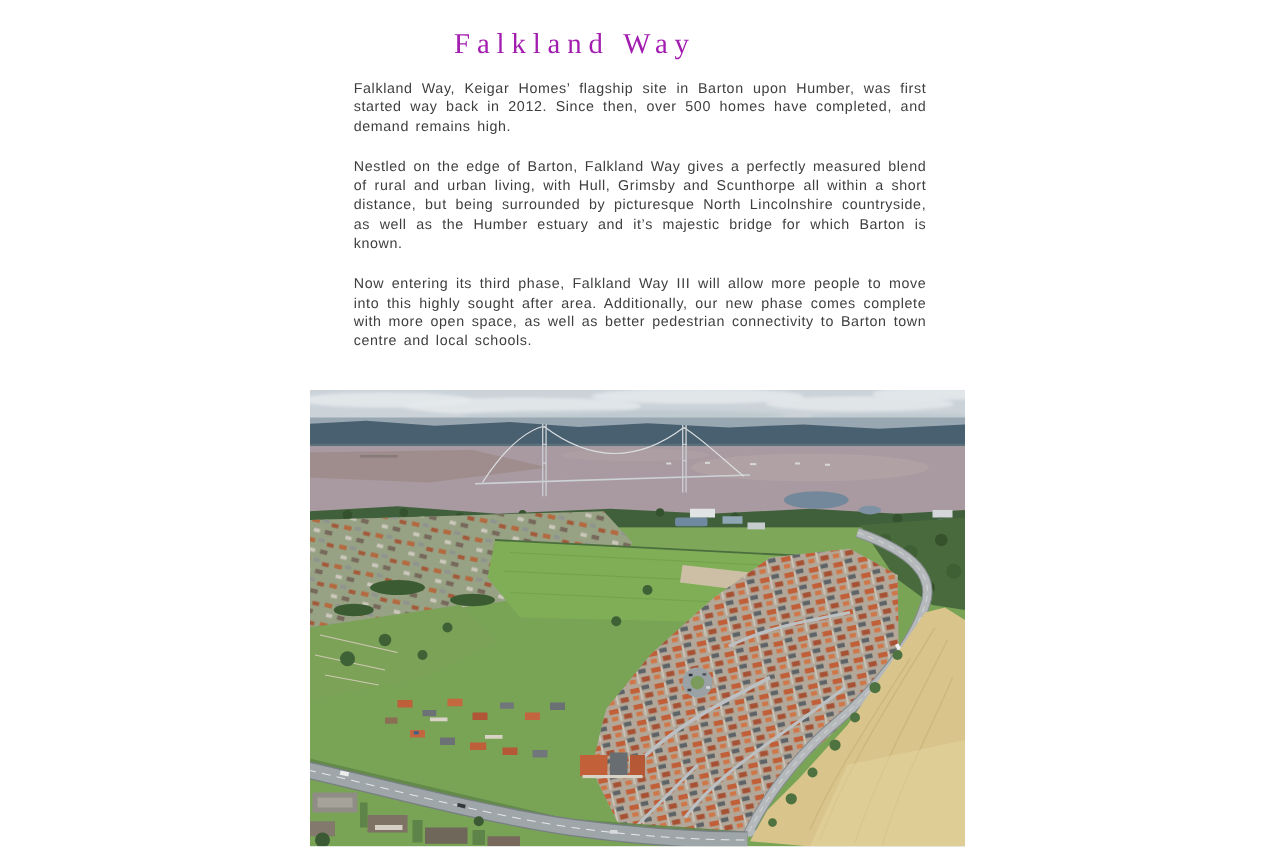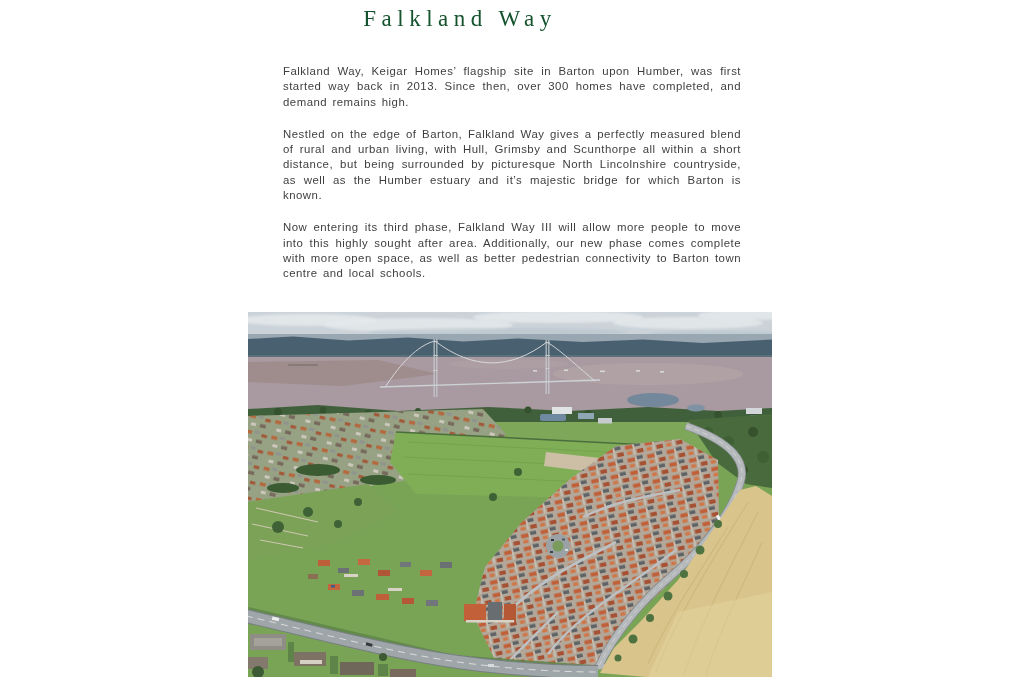--- a/index.html
+++ b/index.html
@@ -1,37 +1,37 @@
 <!DOCTYPE html>
 <html><head>
 <meta charset="utf-8">
 <style>
   html,body{margin:0;padding:0;background:#ffffff;}
   .page{position:relative;width:1024px;height:683px;background:#ffffff;overflow:hidden;
         font-family:"Liberation Sans",sans-serif;}
-  .title{position:absolute;top:6px;left:0;width:920px;text-align:center;margin:0;
+  .title{position:absolute;top:22px;left:0;width:920px;text-align:center;margin:0;
          font-family:"Liberation Serif",serif;font-weight:400;font-size:23px;
-         letter-spacing:5.5px;color:#14532d;}
+         letter-spacing:5.5px;color:#a21caf;}
   .copy{position:absolute;left:283px;top:64px;width:458px;
         font-size:11.4px;line-height:15.3px;color:#3e3e3e;
         letter-spacing:0.5px;word-spacing:1.6px;text-align:justify;}
   .copy p{margin:0 0 17px 0;}
   .photo{position:absolute;left:248px;top:312px;width:524px;height:365px;margin:0;
          overflow:hidden;background:#9aa69a;}
   .photo svg{display:block;width:524px;height:365px;}
 </style>
 </head>
 <body>
 
 <div class="page">
 
   <h1 class="title">Falkland Way</h1>
 
   <section class="copy">
-    <p>Falkland Way, Keigar Homes’ flagship site in Barton upon Humber, was first started way back in 2013. Since then, over 300 homes have completed, and demand remains high.</p>
+    <p>Falkland Way, Keigar Homes’ flagship site in Barton upon Humber, was first started way back in 2012. Since then, over 500 homes have completed, and demand remains high.</p>
     <p>Nestled on the edge of Barton, Falkland Way gives a perfectly measured blend of rural and urban living, with Hull, Grimsby and Scunthorpe all within a short distance, but being surrounded by picturesque North Lincolnshire countryside, as well as the Humber estuary and it’s majestic bridge for which Barton is known.</p>
     <p>Now entering its third phase, Falkland Way III will allow more people to move into this highly sought after area. Additionally, our new phase comes complete with more open space, as well as better pedestrian connectivity to Barton town centre and local schools.</p>
   </section>
 
   <figure class="photo" aria-label="Aerial photograph of the Falkland Way housing development on the edge of Barton upon Humber, with green fields, a curving road, a golden crop field, and the Humber estuary and Humber Bridge in the background">
     <svg viewBox="0 0 524 365" preserveAspectRatio="none">
       <defs>
         <filter id="soft">
             <feGaussianBlur stdDeviation="1.3"></feGaussianBlur>
           </filter>

